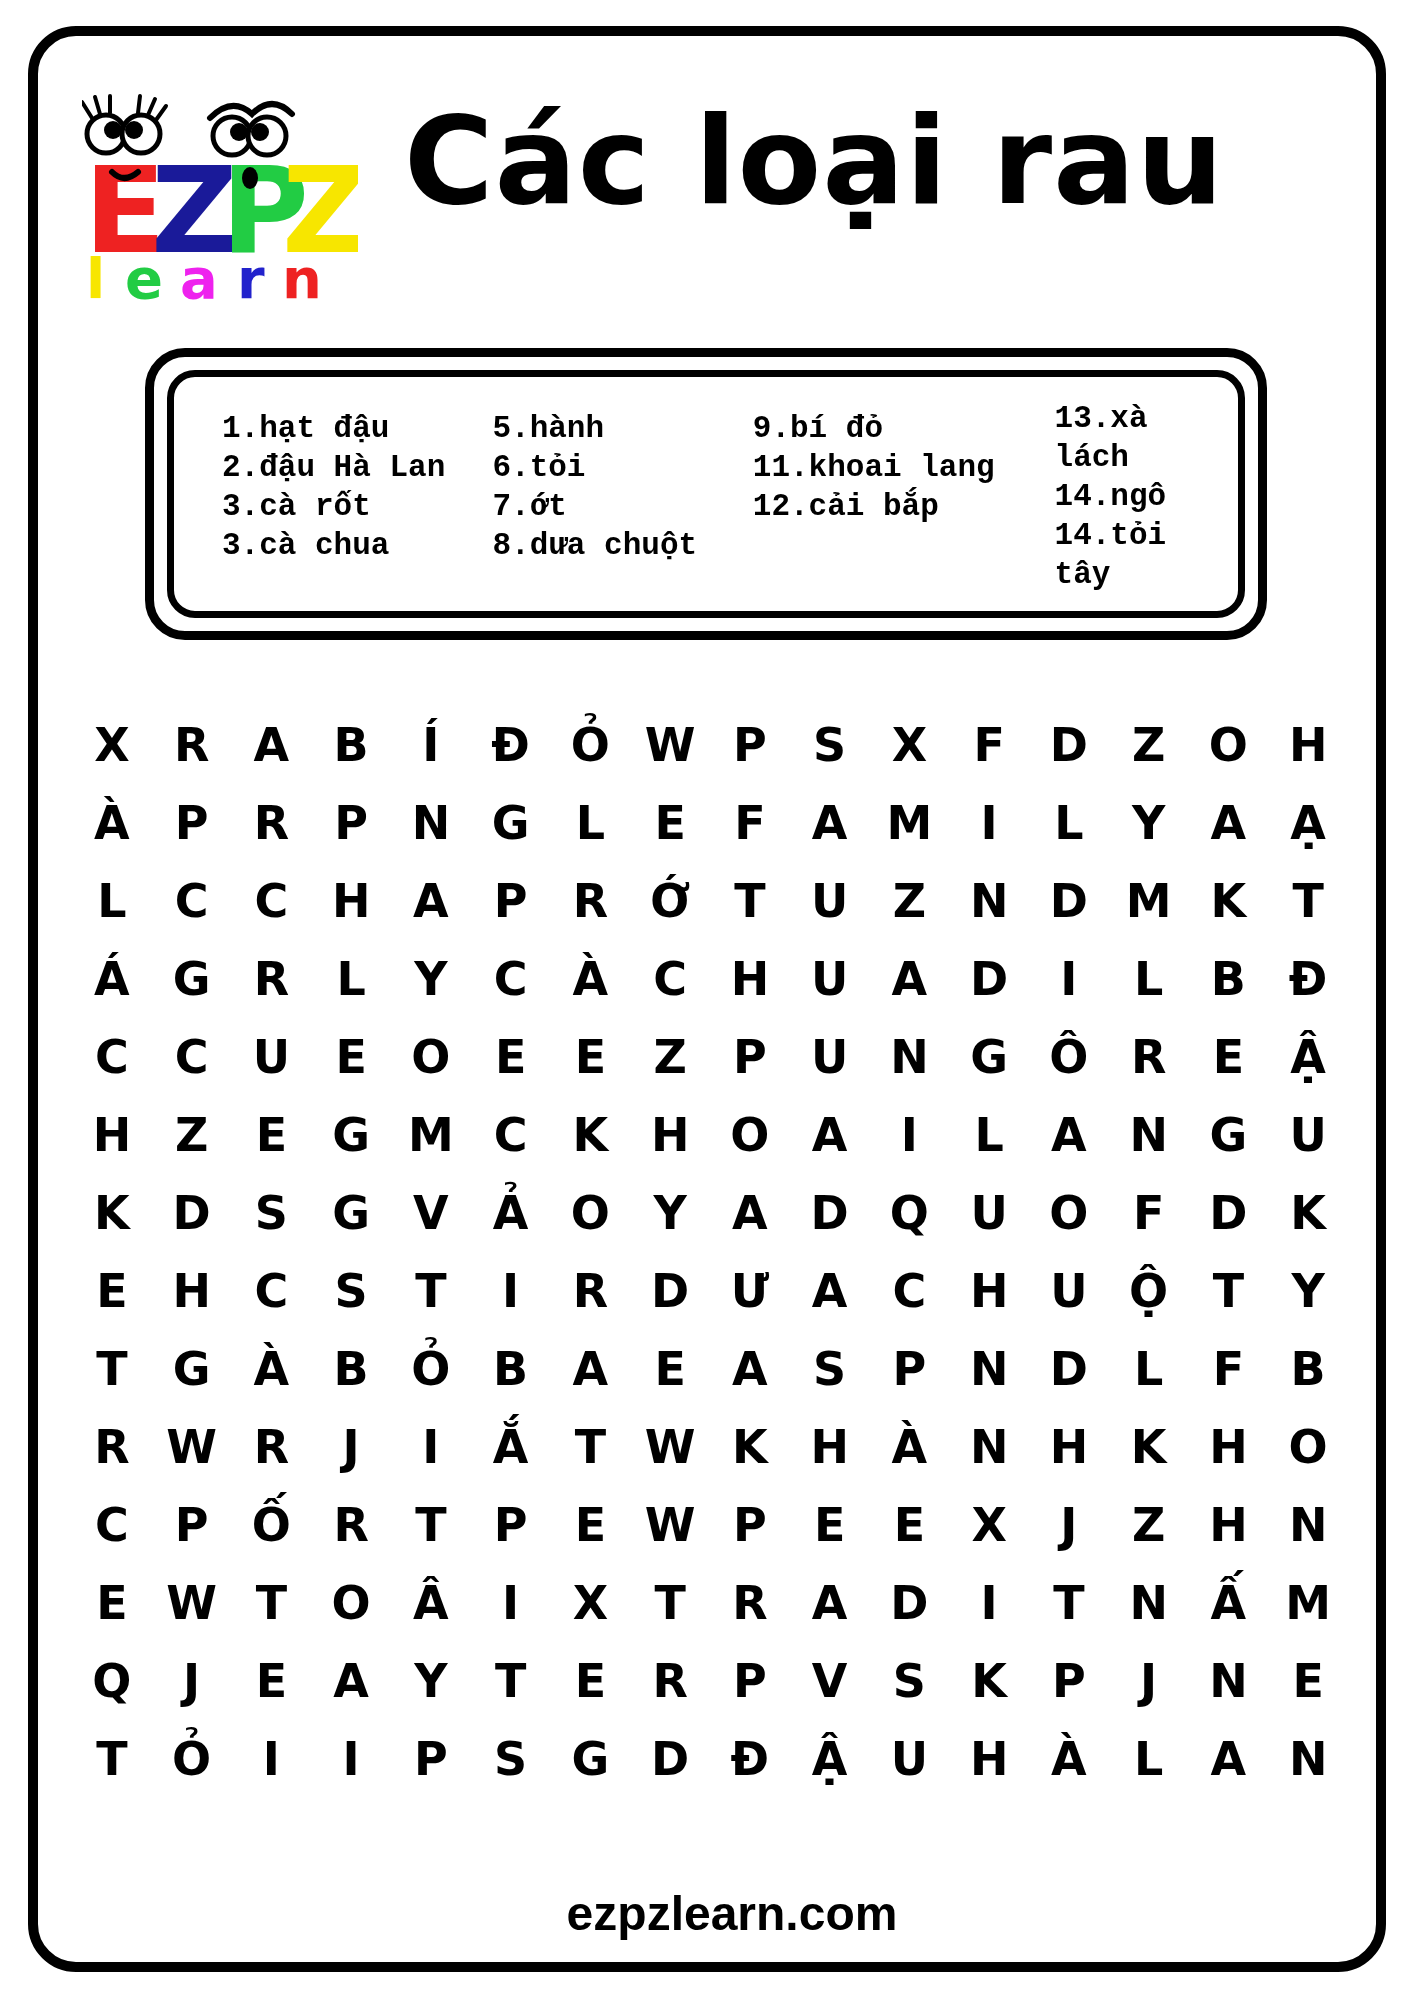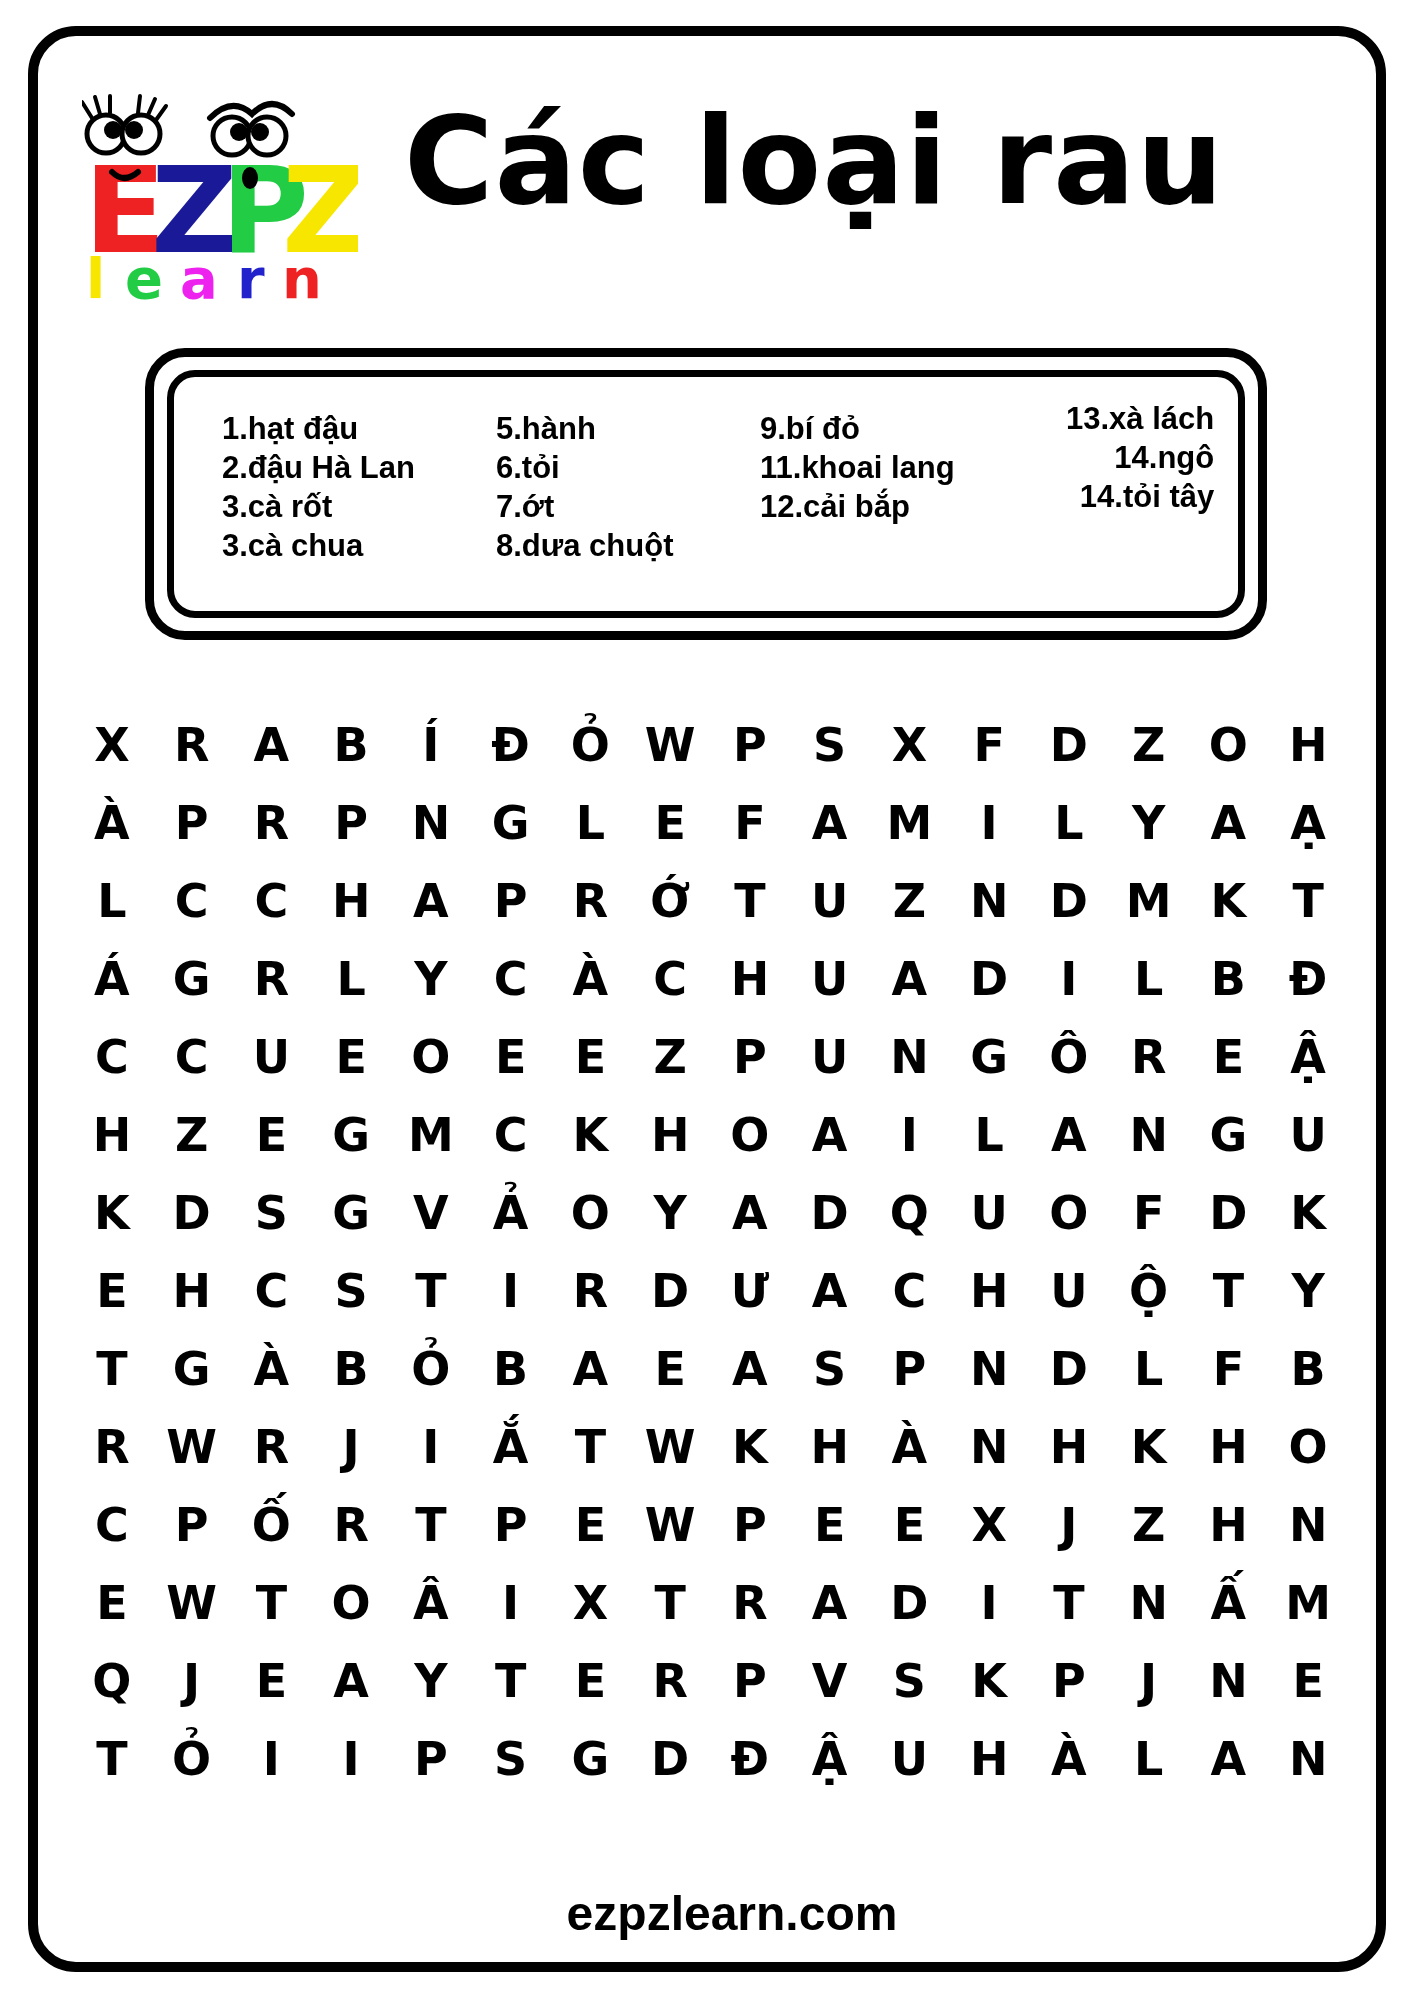--- a/index.html
+++ b/index.html
@@ -23,25 +23,25 @@
   
   .wordbox-outer{
     position:absolute;left:145px;top:348px;width:1122px;height:292px;
     border:9px solid #000;border-radius:40px;box-sizing:border-box;
   }
   .wordbox-inner{
     position:absolute;left:13px;top:13px;right:13px;bottom:13px;
     border:7px solid #000;border-radius:28px;box-sizing:border-box;
     padding:32px 0 0 48px;display:flex;
   }
-  .word-col{font-family:Liberation Sans, sans-serif;font-weight:bold;font-size:31px;line-height:39px;}
+  .word-col{font-family:Liberation Mono, monospace;font-weight:bold;font-size:31px;line-height:39px;}
   .word-col:nth-child(1){width:256px;}
   .word-col:nth-child(2){width:264px;margin-left:18px;}
   .word-col:nth-child(3){width:306px;}
-  .word-col:nth-child(4){margin-top:-10px;text-align:right;}
+  .word-col:nth-child(4){margin-top:-10px;}
   
   .grid{
     position:absolute;left:72px;top:706px;width:1276px;height:1092px;
     display:grid;grid-template-columns:repeat(16,1fr);grid-template-rows:repeat(14,1fr);
   }
   .cell{
     display:flex;align-items:center;justify-content:center;
     font-size:46px;font-weight:bold;font-family:"DejaVu Sans",sans-serif;
   }
   

